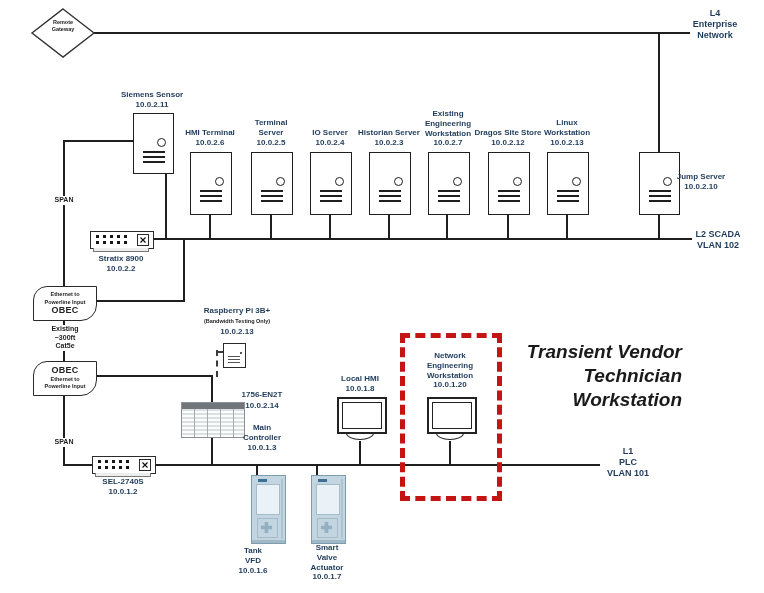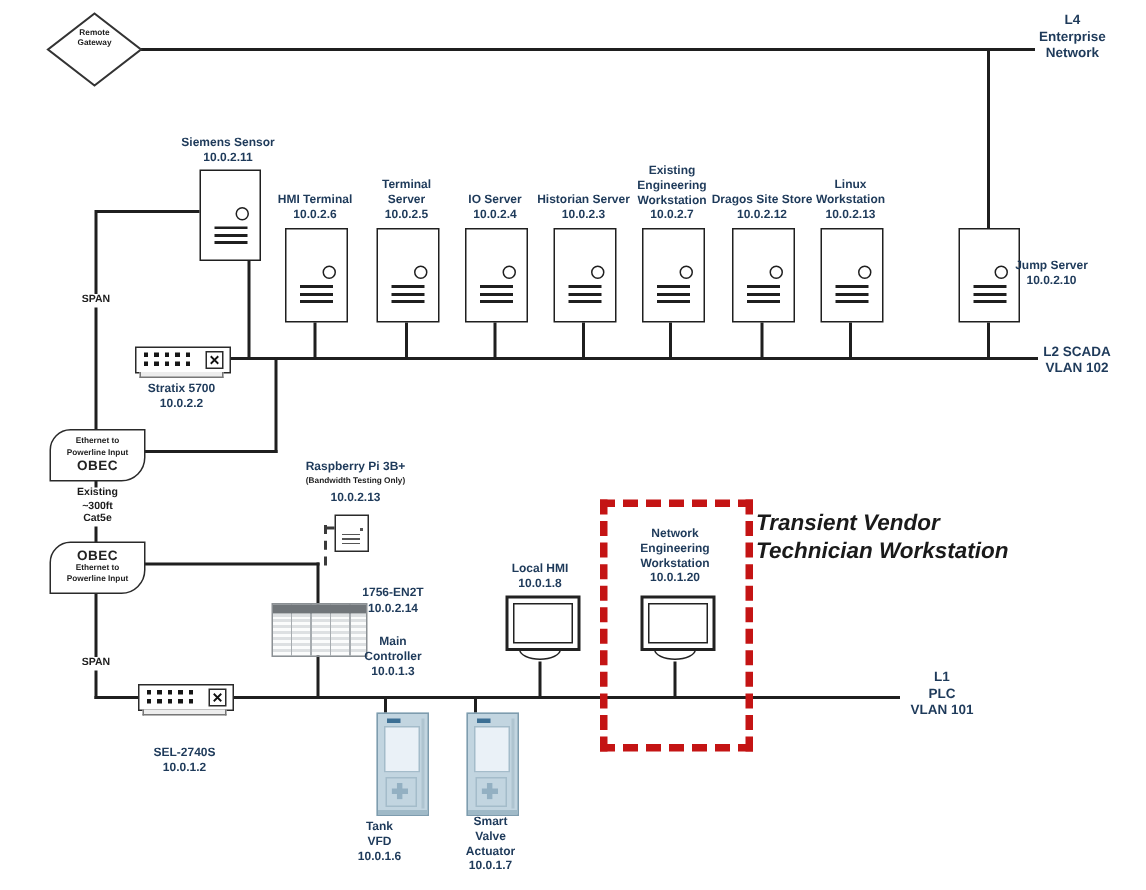--- a/index.html
+++ b/index.html
@@ -61,22 +61,22 @@
   .vfd .chip{left:6px;top:3px;width:9px;height:3px;background:#3c6f94;}
   .vfd .scr{left:4px;top:8px;width:22px;height:29px;background:#eaf1f7;border:1px solid #a4bcca;}
   .vfd .pad{left:5px;top:42px;width:19px;height:18px;border:1px solid #a4bcca;}
   .vfd .plus{left:3px;top:3px;width:11px;height:11px;background:#93b0c2;
      clip-path:polygon(33% 0,66% 0,66% 33%,100% 33%,100% 66%,66% 66%,66% 100%,33% 100%,33% 66%,0 66%,0 33%,33% 33%);}
   .vfd .strip{left:0;bottom:0;width:100%;height:3px;background:#9fb9c7;}
   .vfd .edge{right:2px;top:3px;bottom:4px;width:2px;background:#aec4d0;}
   
   .redbox{position:absolute;left:400px;top:333px;width:92px;height:158px;
           border:5px dashed #c41414;z-index:4;}
-  .transient{position:absolute;left:504px;top:340px;width:178px;font-size:15px;font-style:italic;
-     font-weight:600;color:#1a1a1a;line-height:1.25;white-space:pre-line;z-index:4;text-align:left;}
+  .transient{position:absolute;left:504px;top:340px;width:178px;font-size:19px;font-style:italic;
+     font-weight:600;color:#1a1a1a;line-height:1.25;white-space:pre-line;z-index:4;text-align:right;}
   .tiny{font-size:7px;}
   .micro{font-size:5.5px;}
   .vlan{font-size:9px;}
 </style>
 </head>
 <body>
 
 <div class="canvas">
 
   <div class="h" style="left:92px;top:32px;width:598px;"></div>
@@ -185,33 +185,33 @@
 
   <div class="node sw" style="left:90px;top:231px;">
     <span class="ports"></span>
     <span class="xbox">
       <svg width="8" height="8">
           <path d="M1.5 1.5 L6.5 6.5 M6.5 1.5 L1.5 6.5" stroke="#111" stroke-width="1.2"></path>
         </svg>
     </span>
     <span class="swbase"></span>
   </div>
-  <div class="lbl" style="left:85px;top:254px;width:72px;">Stratix 5700
+  <div class="lbl" style="left:85px;top:254px;width:72px;">Stratix 8900
 10.0.2.2</div>
 
   <div class="node sw" style="left:92px;top:456px;">
     <span class="ports"></span>
     <span class="xbox">
       <svg width="8" height="8">
           <path d="M1.5 1.5 L6.5 6.5 M6.5 1.5 L1.5 6.5" stroke="#111" stroke-width="1.2"></path>
         </svg>
     </span>
     <span class="swbase"></span>
   </div>
-  <div class="lbl" style="left:87px;top:477px;width:72px;margin-top:20px;">SEL-2740S
+  <div class="lbl" style="left:87px;top:477px;width:72px;">SEL-2740S
 10.0.1.2</div>
 
   <div class="lbl tiny black bglbl" style="left:44px;top:196px;width:38px;">SPAN</div>
   <div class="lbl tiny black bglbl" style="left:44px;top:438px;width:38px;">SPAN</div>
 
   <div class="node obec" style="left:33px;top:286px;">
     <span class="small">Ethernet to
 Powerline Input</span>
     <span class="big">OBEC</span>
   </div>

